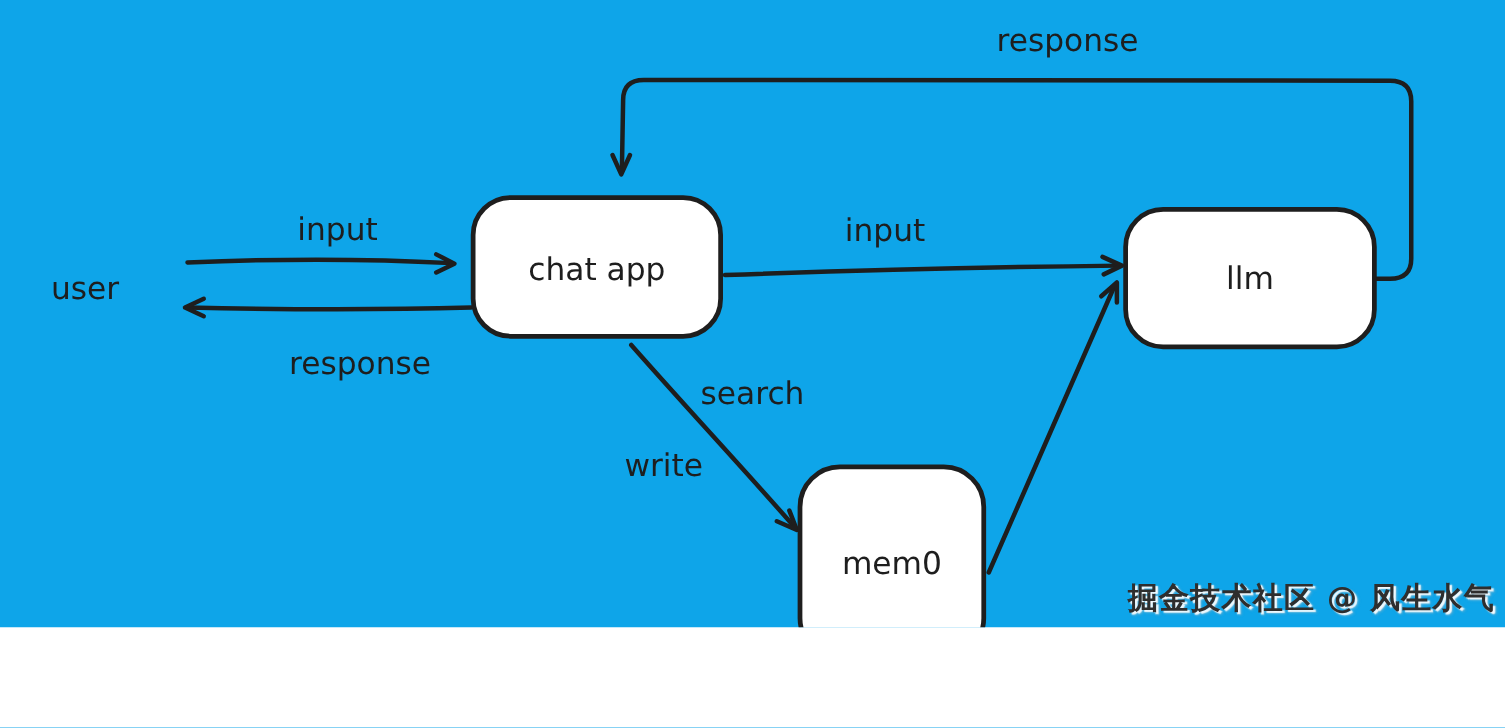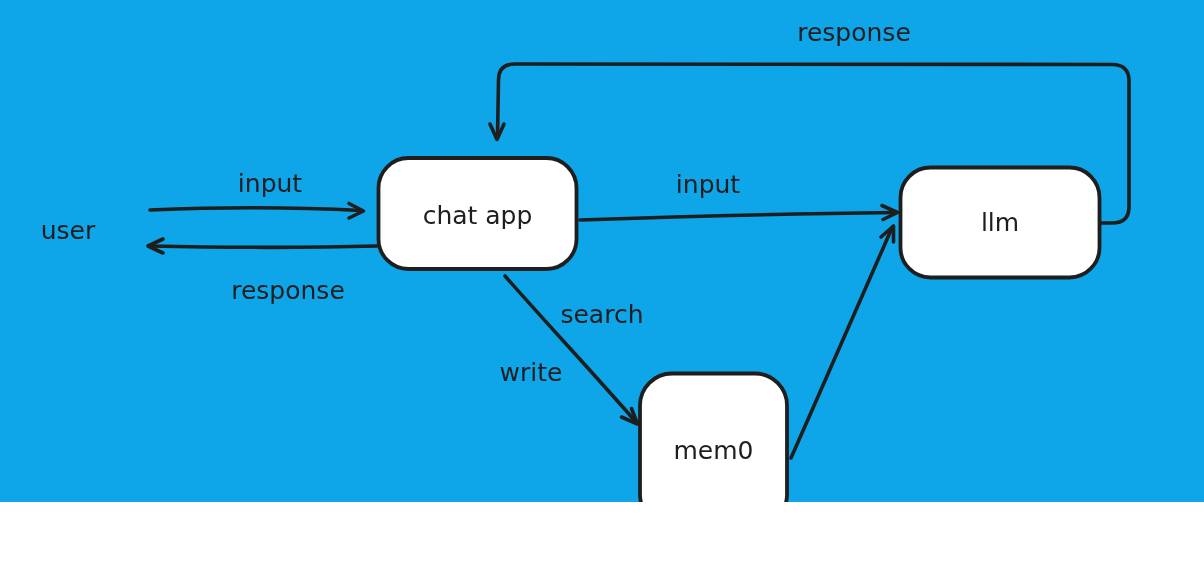--- a/index.html
+++ b/index.html
@@ -102,13 +102,14 @@
       <rect class="node-box" x="900.5" y="167.5" width="199" height="110" rx="30" ry="30"></rect>
       <text class="lbl" x="1000" y="231">llm</text>
     </g>
 
     <g>
       <rect class="node-box" x="640" y="373.5" width="147" height="153" rx="32" ry="32"></rect>
       <text class="lbl" x="713.5" y="459">mem0</text>
     </g>
   </svg>
 
+  <div class="watermark">掘金技术社区 @ 风生水气</div>
 </div>
 
 </body></html>

